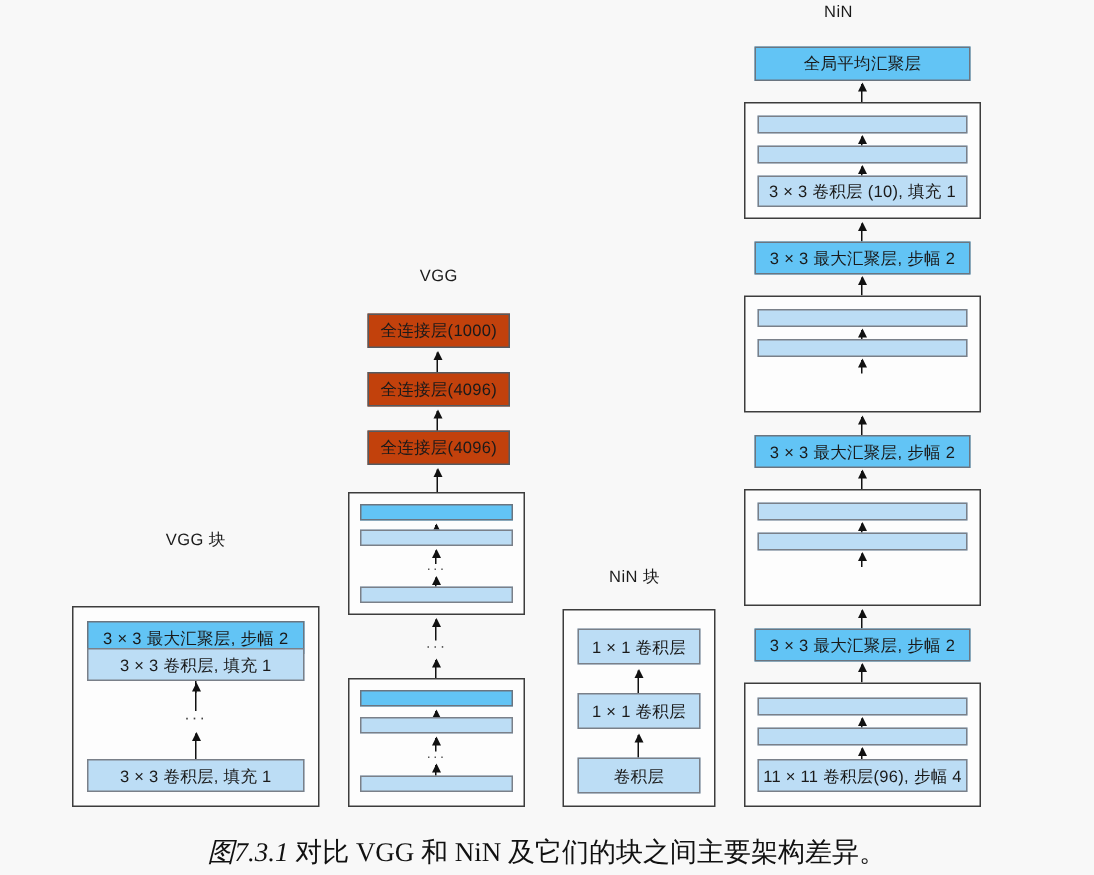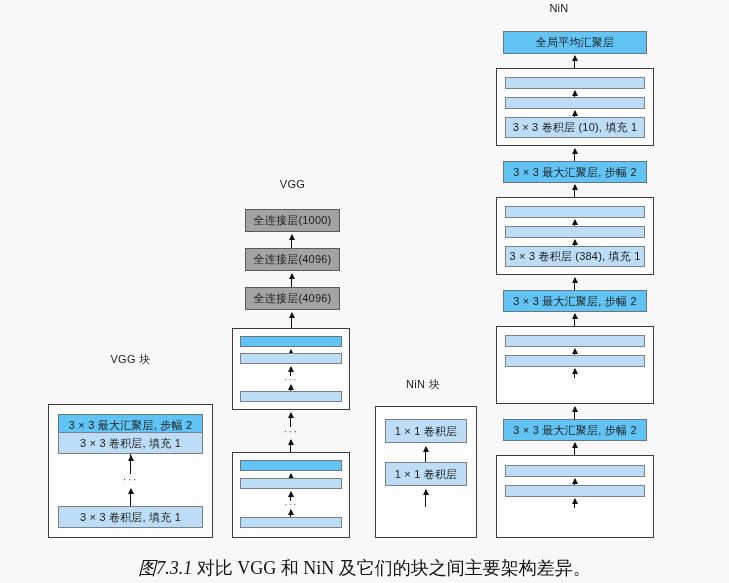--- a/index.html
+++ b/index.html
@@ -34,21 +34,21 @@
     border:1.2px solid #7a8089;
     display:flex;
     align-items:center;
     justify-content:center;
     font-size:11px;
     white-space:nowrap;
     letter-spacing:.2px;
   }
   .node.blue-dark{background:#62c4f5;border-color:#6b7580;}
   .node.blue-light{background:#bcddf5;border-color:#7a8089;}
-  .node.plain{background:#a3a3a3;border:1.4px solid #555a60;}
+  .node.plain{background:#c2410c;border:1.4px solid #555a60;}
   .node.bar{font-size:0;}
 
   
   .arrow{position:absolute;width:1.4px;background:#111;}
   .arrow::after{
     content:"";
     position:absolute;
     left:50%;top:-1px;
     transform:translateX(-50%);
     border-left:3.6px solid transparent;
@@ -122,20 +122,21 @@
   <div class="arrow" style="left:290px;top:510px;height:9px;"></div>
   <div class="node blue-light bar" style="left:240px;top:517px;width:102px;height:11px;"></div>
 
   <div class="col-title" style="left:378px;top:377px;width:90px;">NiN 块</div>
 
   <div class="group-box" style="left:375px;top:406px;width:102px;height:132px;"></div>
   <div class="node blue-light" style="left:385px;top:419px;width:82px;height:24px;">1 × 1 卷积层</div>
   <div class="arrow" style="left:425px;top:447px;height:17px;"></div>
   <div class="node blue-light" style="left:385px;top:462px;width:82px;height:24px;">1 × 1 卷积层</div>
   <div class="arrow" style="left:425px;top:490px;height:17px;"></div>
+  <div class="node blue-light" style="left:385px;top:505px;width:82px;height:24px;">卷积层</div>
 
   <div class="col-title" style="left:504px;top:2px;width:110px;">NiN</div>
 
   <div class="node blue-dark" style="left:503px;top:31px;width:144px;height:23px;">全局平均汇聚层</div>
   <div class="arrow" style="left:574px;top:56px;height:12px;"></div>
 
   <div class="group-box" style="left:496px;top:68px;width:158px;height:78px;"></div>
   <div class="node blue-light bar" style="left:505px;top:77px;width:140px;height:12px;"></div>
   <div class="arrow" style="left:574px;top:91px;height:9px;"></div>
   <div class="node blue-light bar" style="left:505px;top:97px;width:140px;height:12px;"></div>
@@ -144,40 +145,40 @@
   <div class="arrow" style="left:574px;top:149px;height:12px;"></div>
 
   <div class="node blue-dark" style="left:503px;top:161px;width:144px;height:22px;">3 × 3 最大汇聚层, 步幅 2</div>
   <div class="arrow" style="left:574px;top:185px;height:12px;"></div>
 
   <div class="group-box" style="left:496px;top:197px;width:158px;height:78px;"></div>
   <div class="node blue-light bar" style="left:505px;top:206px;width:140px;height:12px;"></div>
   <div class="arrow" style="left:574px;top:220px;height:9px;"></div>
   <div class="node blue-light bar" style="left:505px;top:226px;width:140px;height:12px;"></div>
   <div class="arrow" style="left:574px;top:240px;height:9px;"></div>
-  <div class="node blue-light" style="left:505px;top:246px;width:140px;height:21px;">3 × 3 卷积层 (384), 填充 1</div>
   <div class="arrow" style="left:574px;top:278px;height:12px;"></div>
 
   <div class="node blue-dark" style="left:503px;top:290px;width:144px;height:22px;">3 × 3 最大汇聚层, 步幅 2</div>
   <div class="arrow" style="left:574px;top:314px;height:12px;"></div>
 
   <div class="group-box" style="left:496px;top:326px;width:158px;height:78px;"></div>
   <div class="node blue-light bar" style="left:505px;top:335px;width:140px;height:12px;"></div>
   <div class="arrow" style="left:574px;top:349px;height:9px;"></div>
   <div class="node blue-light bar" style="left:505px;top:355px;width:140px;height:12px;"></div>
   <div class="arrow" style="left:574px;top:369px;height:9px;"></div>
   <div class="arrow" style="left:574px;top:407px;height:12px;"></div>
 
   <div class="node blue-dark" style="left:503px;top:419px;width:144px;height:22px;">3 × 3 最大汇聚层, 步幅 2</div>
   <div class="arrow" style="left:574px;top:443px;height:12px;"></div>
 
   <div class="group-box" style="left:496px;top:455px;width:158px;height:83px;"></div>
   <div class="node blue-light bar" style="left:505px;top:465px;width:140px;height:12px;"></div>
   <div class="arrow" style="left:574px;top:479px;height:9px;"></div>
   <div class="node blue-light bar" style="left:505px;top:485px;width:140px;height:12px;"></div>
   <div class="arrow" style="left:574px;top:499px;height:9px;"></div>
+  <div class="node blue-light" style="left:505px;top:506px;width:140px;height:22px;">11 × 11 卷积层(96), 步幅 4</div>
 
   <div class="caption" style="top:556px;">
     <span>图7.3.1</span>
     <span class="cap-rest">对比 VGG 和 NiN 及它们的块之间主要架构差异。</span>
   </div>
 
 </div>
 
 </body></html>

